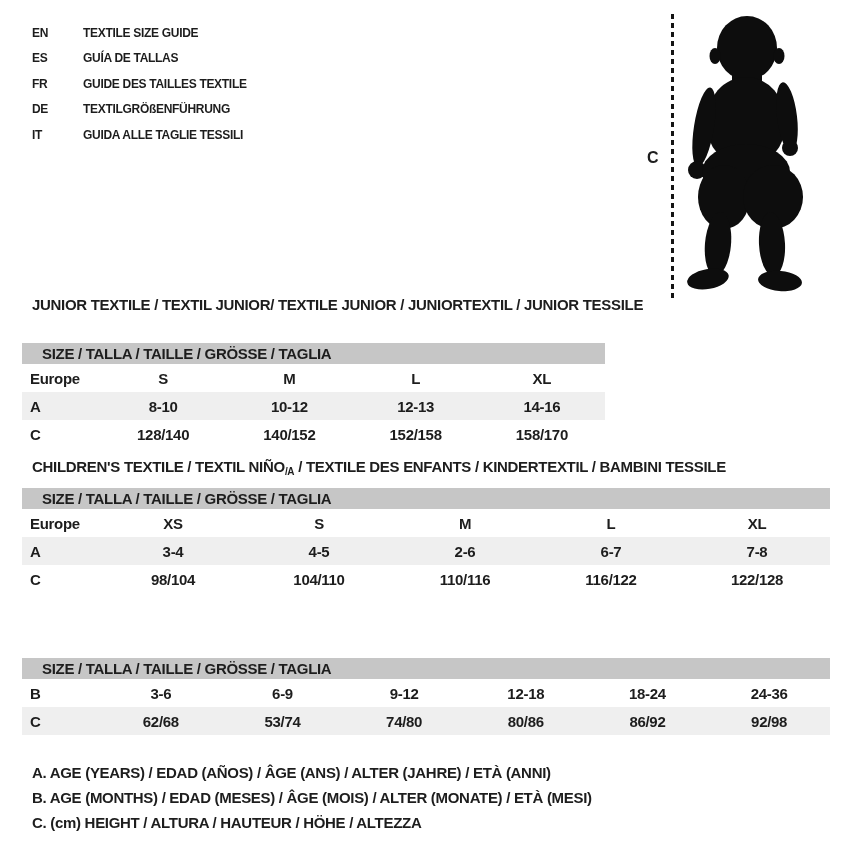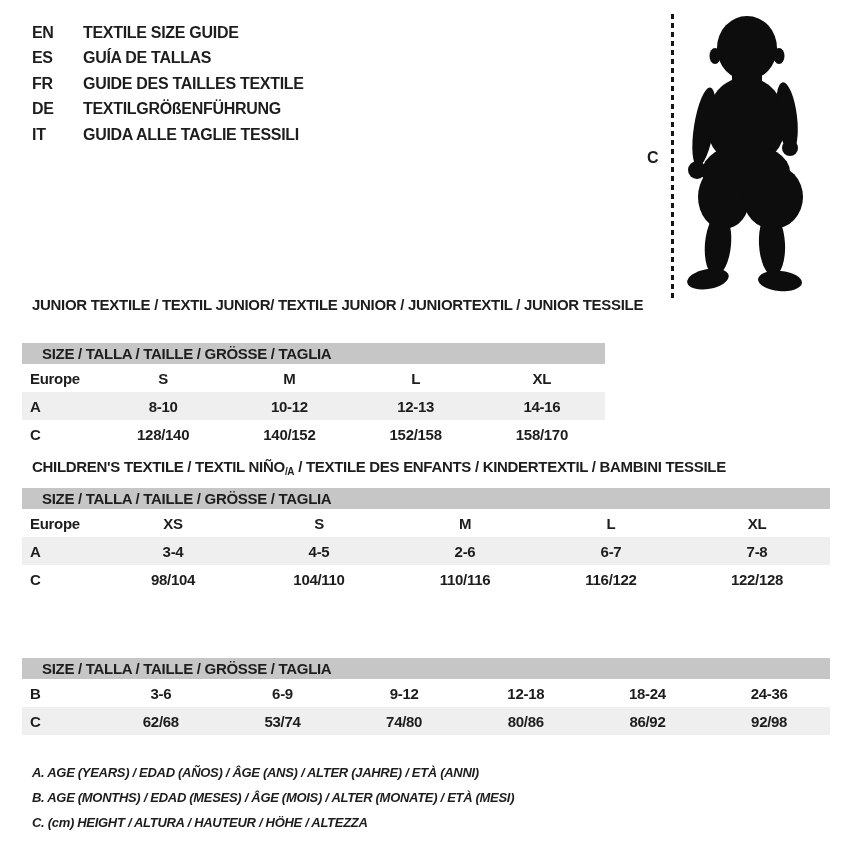--- a/index.html
+++ b/index.html
@@ -3,41 +3,41 @@
 <meta charset="utf-8">
 <style>
   html,body { margin:0; padding:0; background:#ffffff; }
   .canvas {
     position:relative; width:850px; height:850px; background:#ffffff;
     font-family:"Liberation Sans", sans-serif; color:#1d1d1d; overflow:hidden;
   }
   
   .lang-block { position:absolute; left:32px; top:20px; }
   .lang-row { display:flex; height:25.5px; align-items:center;
-              font-size:16px; font-weight:700; letter-spacing:-0.3px; }
+              font-size:12px; font-weight:700; letter-spacing:-0.3px; }
   .lang-code { width:51px; }
   
   .dash-line { position:absolute; left:671px; top:14px; width:3px; height:284px;
                background:repeating-linear-gradient(to bottom,#141414 0 5px,transparent 5px 9px); }
   .measure-c { position:absolute; left:647px; top:149px; font-size:16px; font-weight:700; }
   .baby-svg { position:absolute; left:680px; top:12px; }
   
   .sec-title { position:absolute; left:32px; font-size:15px; font-weight:700;
                letter-spacing:-0.3px; line-height:26px; white-space:nowrap; }
   .sub { font-size:10px; vertical-align:-3px; }
   
   .size-table { position:absolute; left:22px; border-collapse:collapse; table-layout:fixed; }
   .size-table td { font-size:15px; font-weight:700; letter-spacing:-0.3px;
                    text-align:center; height:28px; padding:0; vertical-align:middle; }
   .size-table .bar td { background:#c6c6c6; height:21px; text-align:left; padding-left:20px; }
   .size-table td.rowlab { text-align:left; padding-left:8px; }
   .size-table tr.alt td { background:#efefef; }
   
-  .legend { position:absolute; left:32px; top:760px; font-size:13px; font-weight:700;
-            letter-spacing:-0.3px; line-height:25px;font-style:italic; }
+  .legend { position:absolute; left:32px; top:760px; font-size:15px; font-weight:700;
+            letter-spacing:-0.3px; line-height:25px; }
 </style>
 </head>
 <body>
 
 <div class="canvas">
 
   <div class="lang-block">
     <div class="lang-row">
       <span class="lang-code">EN</span>
       <span class="lang-label">TEXTILE SIZE GUIDE</span>

